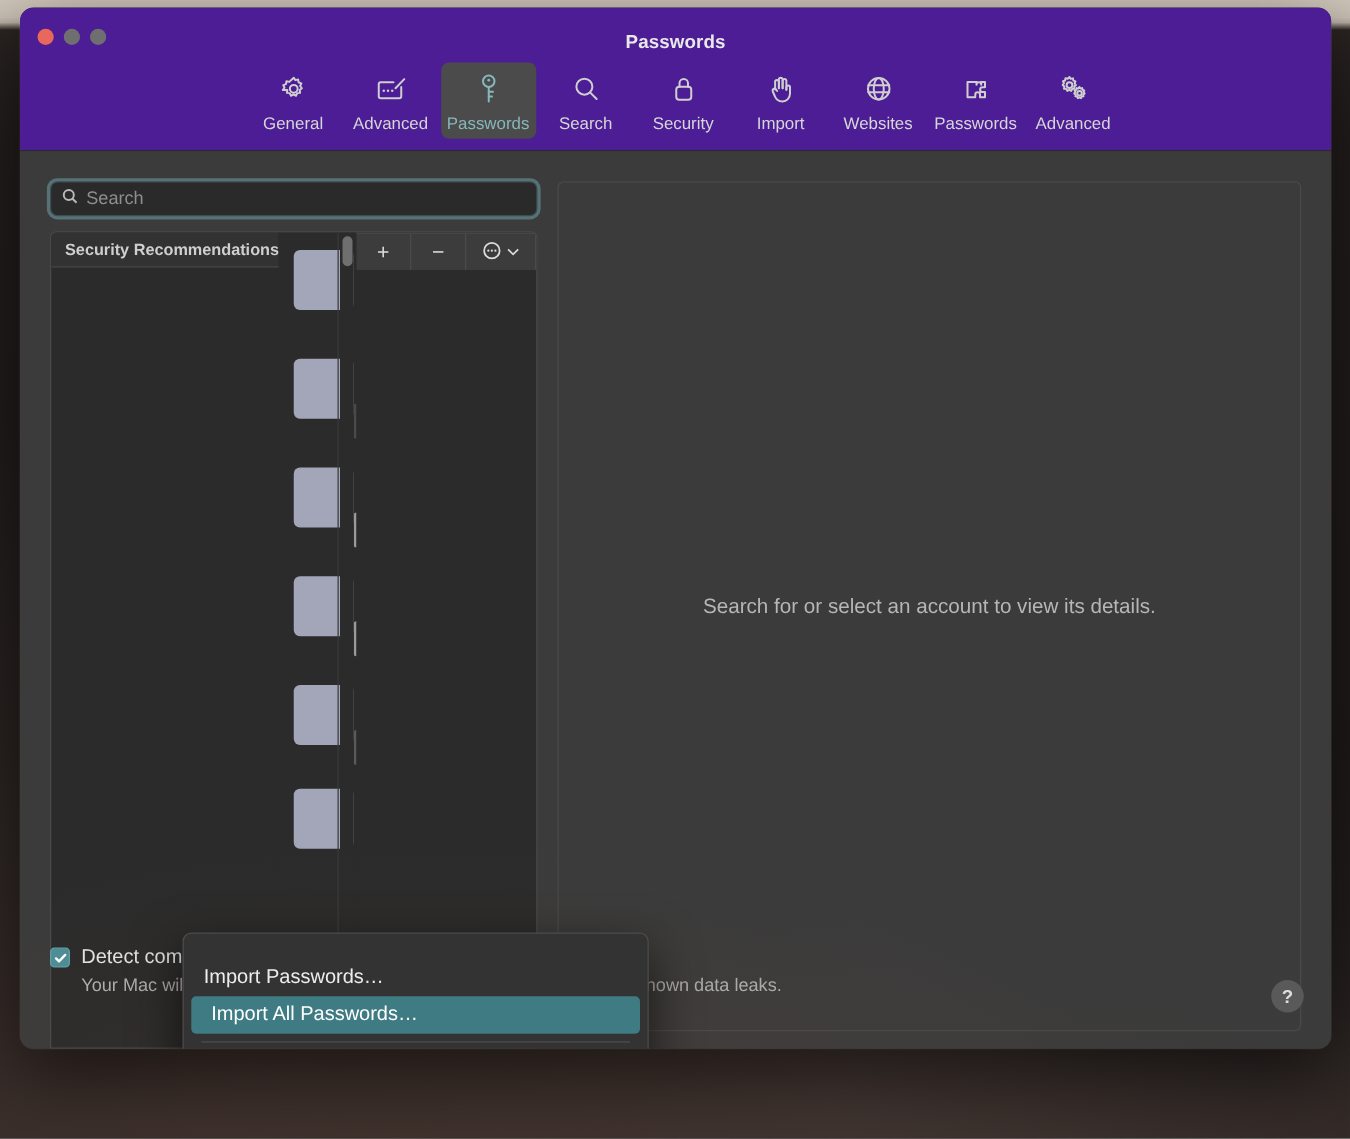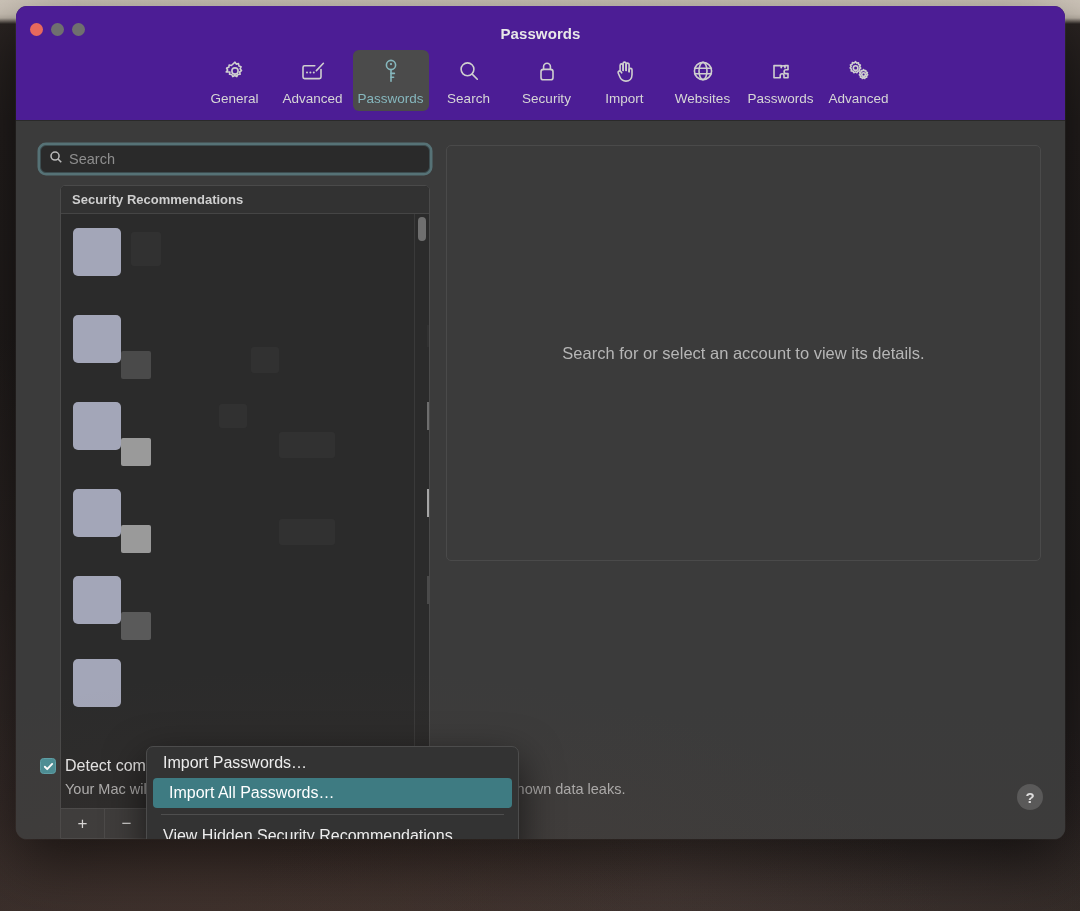--- a/index.html
+++ b/index.html
@@ -126,24 +126,23 @@
     font-family:"Liberation Sans", sans-serif;
   }
   #search-input::placeholder { color:#8e8e8e; }
 
   #list-panel {
     margin-top:12px;
     flex:1 1 auto;
     background:#2b2b2b;
     border:1px solid #4a4a4a;
     border-radius:5px 5px 0 0;
-    display:flex; flex-direction:column;
+    display:flex; flex-direction:row;
     overflow:hidden;
     position:relative;
-    margin-left:20px;
   }
   #list-header {
     flex:0 0 auto;
     height:28px;
     display:flex; align-items:center;
     padding-left:11px;
     background:#323232;
     border-bottom:1px solid #454545;
     font-size:13px; font-weight:700; color:#cfcfcf;
   }
@@ -198,21 +197,21 @@
   #bar-filler { flex:1; }
 
   
   #detail {
     flex:1 1 auto;
     margin-right:8px;
     background:#3b3b3b;
     border:1px solid #4a4a4a;
     border-radius:5px;
     display:flex; align-items:center; justify-content:center;
-    height:416px;
+    height:680px;
   }
   #detail-msg { color:#b6b6b6; font-size:16.5px; }
 
   
   #footer {
     position:absolute;
     left:24px; right:16px; bottom:0;
     height:96px;
     padding-top:14px;
   }
@@ -240,21 +239,21 @@
 
   
   #ctxmenu {
     position:absolute;
     left:130px; top:740px;
     width:373px;
     background:#333333;
     border:1px solid #4c4c4c;
     border-radius:7px;
     box-shadow:0 14px 40px rgba(0,0,0,.62);
-    padding:1px 0 7px;
+    padding:20px 0 7px;
     z-index:50;
   }
   .mi {
     height:30px;
     display:flex; align-items:center;
     padding:0 16px;
     font-size:16px; color:#ededed;
     white-space:nowrap;
     cursor:default;
   }

